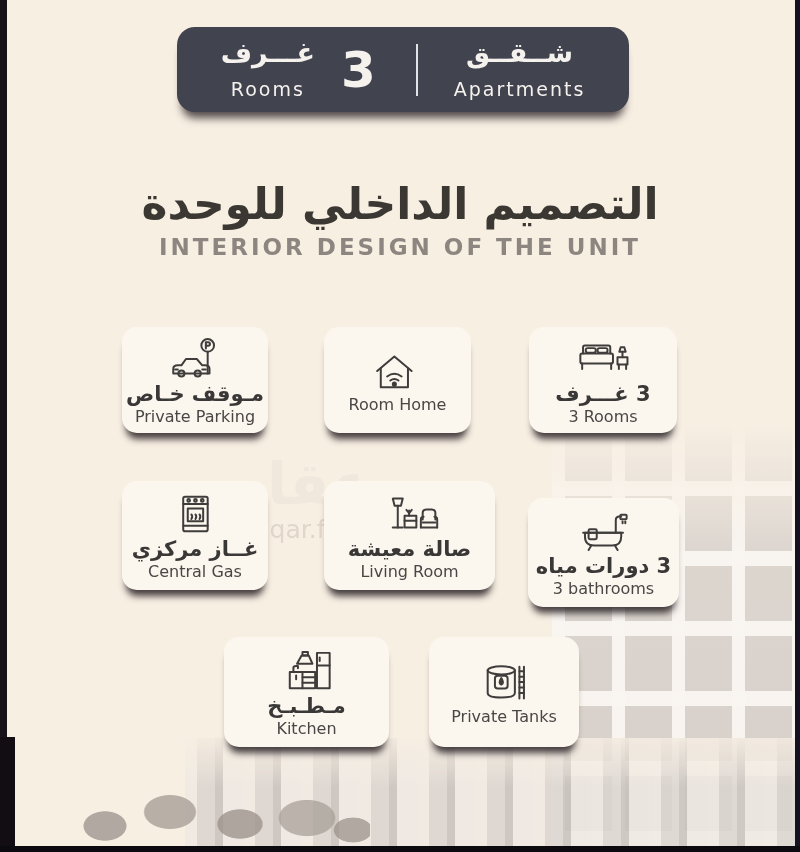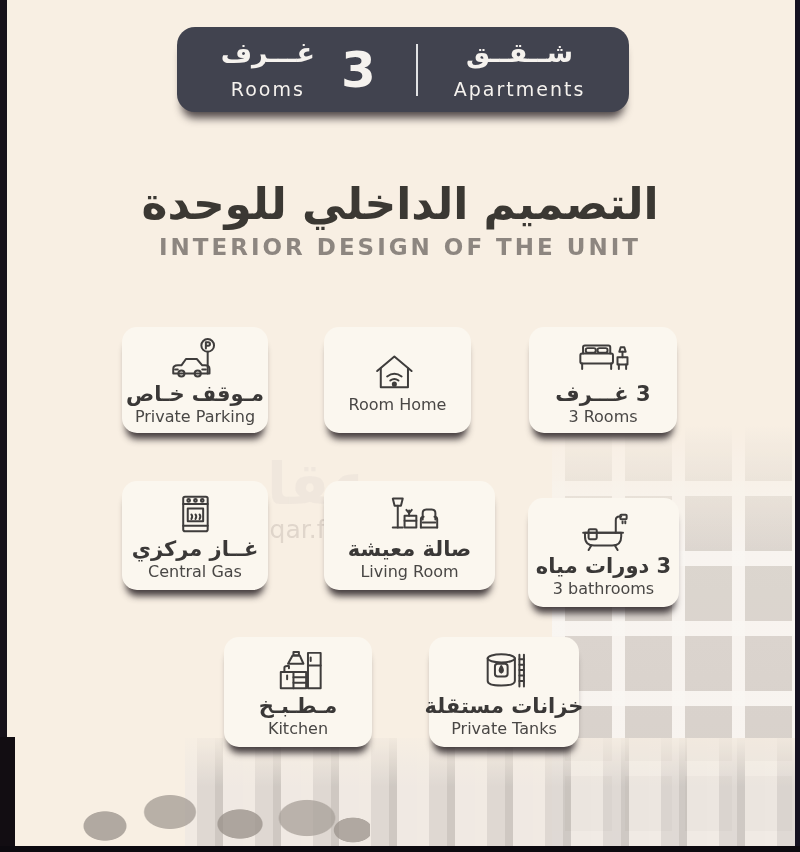--- a/index.html
+++ b/index.html
@@ -84,21 +84,21 @@
   }
   .card .ci{flex:none;}
   .card .ar{font-size:21px;font-weight:bold;color:#3a3837;line-height:1.15;white-space:nowrap;}
   .card .en{font-size:16px;font-weight:normal;color:#494745;line-height:1.2;white-space:nowrap;margin-top:1px;}
   .c1{left:122px;top:327px;width:146px;height:104px;}
   .c2{left:324px;top:327px;width:147px;height:104px;}
   .c3{left:529px;top:327px;width:148px;height:104px;}
   .c4{left:122px;top:481px;width:146px;height:107px;}
   .c5{left:324px;top:481px;width:171px;height:107px;}
   .c6{left:528px;top:454px;width:151px;height:107px;margin-top:44px;}
-  .c7{left:224px;top:637px;width:148px;height:108px;}
+  .c7{left:224px;top:637px;width:165px;height:108px;}
   .c8{left:429px;top:637px;width:150px;height:108px;}
   svg.ci{stroke:#3f3d3c;stroke-width:2.2;fill:none;stroke-linecap:round;stroke-linejoin:round;}
 </style>
 </head>
 <body>
 
 <div class="building-right"></div>
 <div class="building-bottom"></div>
 <div class="trees"></div>
 
@@ -244,20 +244,19 @@
     <rect x="22" y="17" width="14" height="14" rx="3"></rect>
     <path d="M29 19.5 C26.5 23.5 26.5 25.8 29 26.8 C31.5 25.8 31.5 23.5 29 19.5 Z" fill="#3f3d3c"></path>
     <line x1="49" y1="7" x2="49" y2="42"></line>
     <line x1="54" y1="7" x2="54" y2="42"></line>
     <line x1="49" y1="12" x2="54" y2="12"></line>
     <line x1="49" y1="18" x2="54" y2="18"></line>
     <line x1="49" y1="24" x2="54" y2="24"></line>
     <line x1="49" y1="30" x2="54" y2="30"></line>
     <line x1="49" y1="36" x2="54" y2="36"></line>
   </svg>
-  <div class="ar" dir="rtl">خزانات مستقلة</div>
   <div class="en">Private Tanks</div>
 </div>
 
 <div class="edge edge-left"></div>
 <div class="edge edge-left-low"></div>
 <div class="edge edge-right"></div>
 <div class="edge edge-bottom"></div>
 
 </body></html>

